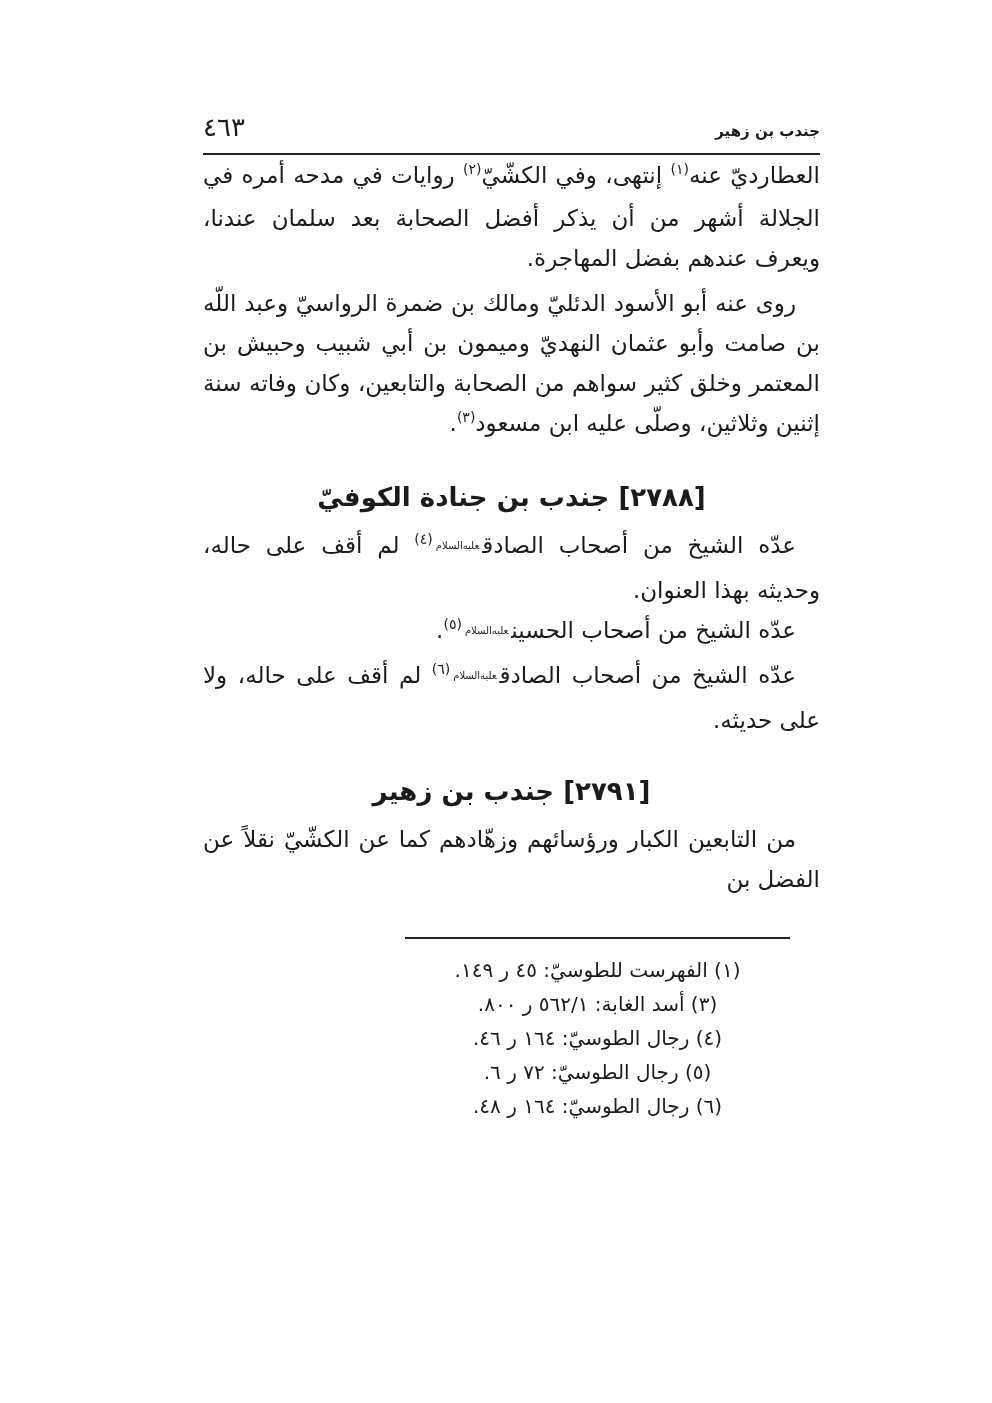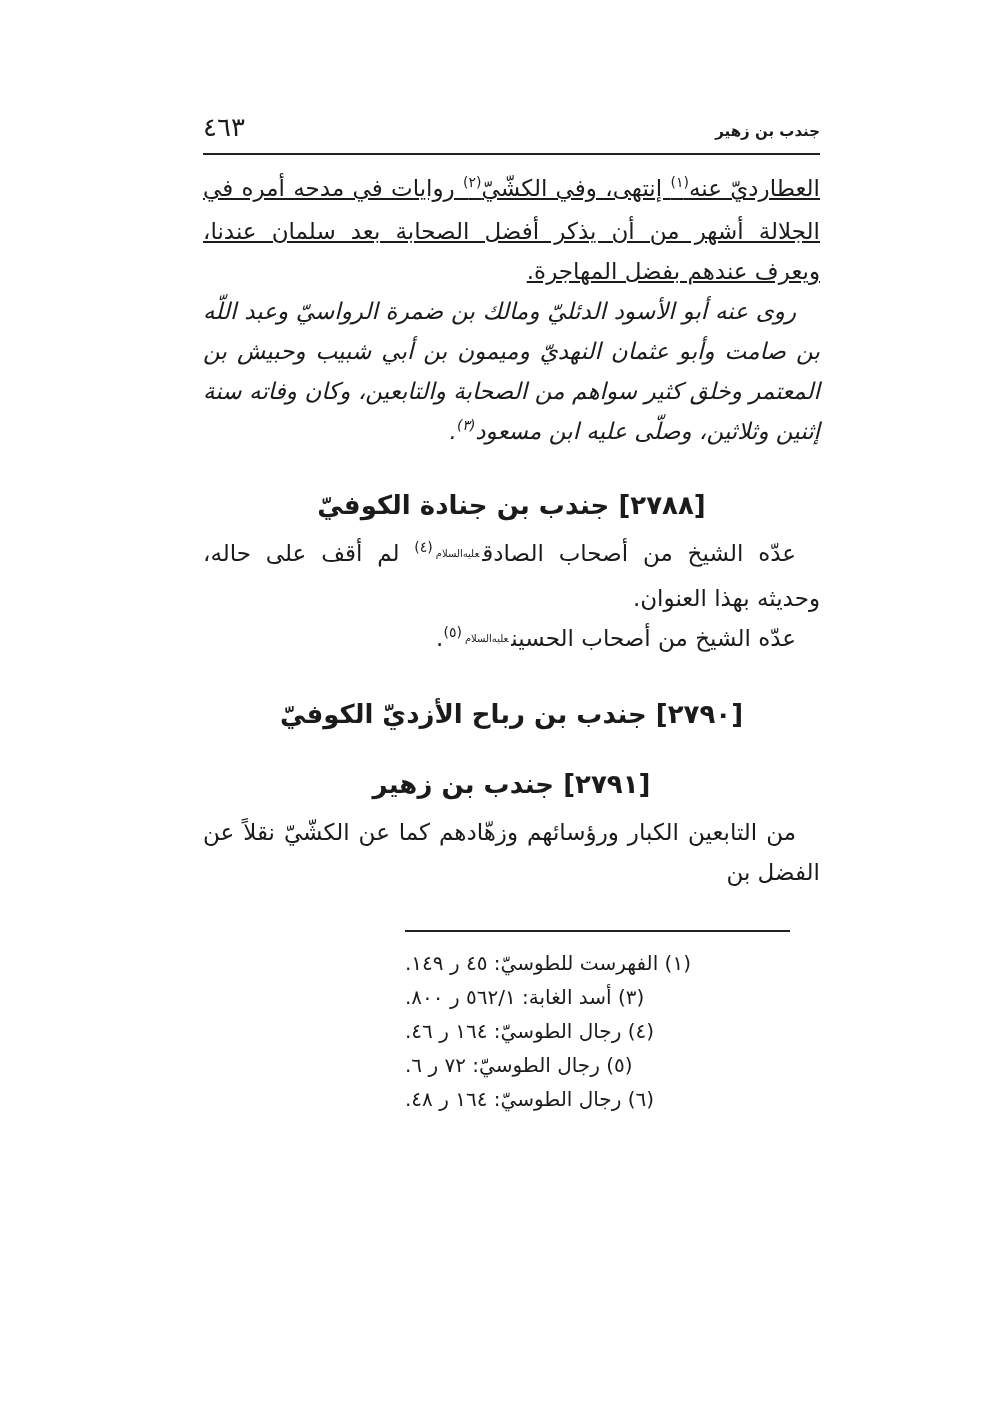--- a/index.html
+++ b/index.html
@@ -38,28 +38,26 @@
     border-top: 2px solid #222222;
     margin: 11px 0 0 0;
   }
   .para {
     font-size: 23px;
     line-height: 40px;
     text-align: justify;
     margin: 0;
   }
   .para.first {
-    margin-top: 13px;
-    text-decoration: underline;
   }
   .para.indent {
     text-indent: 24px;
   }
   .para.gap {
-    font-style: italic;
+    margin-top: 5px;
   }
   .sec-head {
     font-size: 26px;
     font-weight: bold;
     text-align: center;
     margin: 32px 0 9px 0;
     line-height: 38px;
   }
   .fn-ref {
     font-size: 14px;
@@ -75,21 +73,21 @@
   }
   .footnotes {
     width: 385px;
     margin: 38px 30px 0 auto;
     border-top: 2px solid #222222;
     padding-top: 14px;
   }
   .footnote-item {
     font-size: 20px;
     line-height: 34px;
-    text-align: left;
+    text-align: center;
     white-space: nowrap;
   }
 </style>
 </head>
 <body>
 
 <div class="page">
   <div class="content">
 
     <div class="page-header">
@@ -100,21 +98,21 @@
 
     <p class="para first"><span>العطارديّ عنه</span><span class="fn-ref">(١)</span><span> إنتهى، وفي الكشّيّ</span><span class="fn-ref">(٢)</span><span> روايات في مدحه أمره في الجلالة أشهر من أن يذكر أفضل الصحابة بعد سلمان عندنا، ويعرف عندهم بفضل المهاجرة.</span></p>
 
     <p class="para indent gap"><span>روى عنه أبو الأسود الدئليّ ومالك بن ضمرة الرواسيّ وعبد اللّه بن صامت وأبو عثمان النهديّ وميمون بن أبي شبيب وحبيش بن المعتمر وخلق كثير سواهم من الصحابة والتابعين، وكان وفاته سنة إثنين وثلاثين، وصلّى عليه ابن مسعود</span><span class="fn-ref">(٣)</span><span>.</span></p>
 
     <h2 class="sec-head">[٢٧٨٨] جندب بن جنادة الكوفيّ</h2>
     <p class="para indent"><span>عدّه الشيخ من أصحاب الصادق</span><span class="honorific">عليه‌السلام</span><span class="fn-ref">(٤)</span><span> لم أقف على حاله، وحديثه بهذا العنوان.</span></p>
 
     <p class="para indent"><span>عدّه الشيخ من أصحاب الحسين</span><span class="honorific">عليه‌السلام</span><span class="fn-ref">(٥)</span><span>.</span></p>
 
-    <h2 class="sec-head">[٢٧٩٠] جندب بن رباح الأزديّ الكوفيّ</h2>
+    <p class="para indent"><span>عدّه الشيخ من أصحاب الصادق</span><span class="honorific">عليه‌السلام</span><span class="fn-ref">(٦)</span><span> لم أقف على حاله، ولا على حديثه.</span></p>
 
     <h2 class="sec-head">[٢٧٩١] جندب بن زهير</h2>
     <p class="para indent"><span>من التابعين الكبار ورؤسائهم وزهّادهم كما عن الكشّيّ نقلاً عن الفضل بن</span></p>
 
     <div class="footnotes">
       <div class="footnote-item">(١) الفهرست للطوسيّ: ٤٥ ر ١٤٩.</div>
       <div class="footnote-item">(٣) أسد الغابة: ١‏/‏٥٦٢ ر ٨٠٠.</div>
       <div class="footnote-item">(٤) رجال الطوسيّ: ١٦٤ ر ٤٦.</div>
       <div class="footnote-item">(٥) رجال الطوسيّ: ٧٢ ر ٦.</div>
       <div class="footnote-item">(٦) رجال الطوسيّ: ١٦٤ ر ٤٨.</div>

